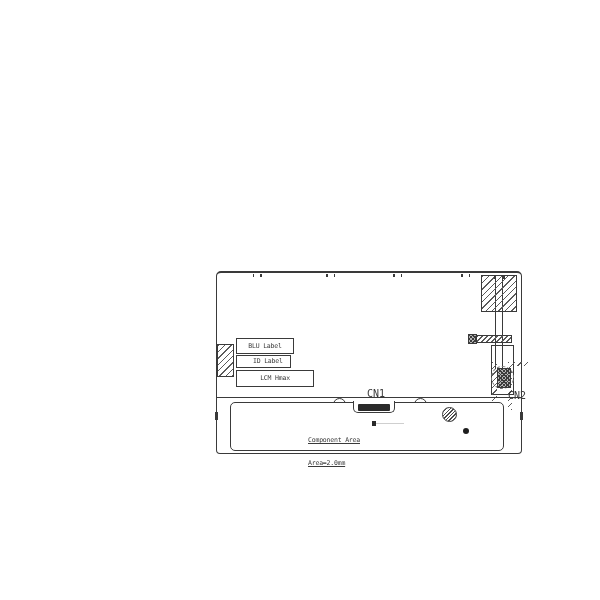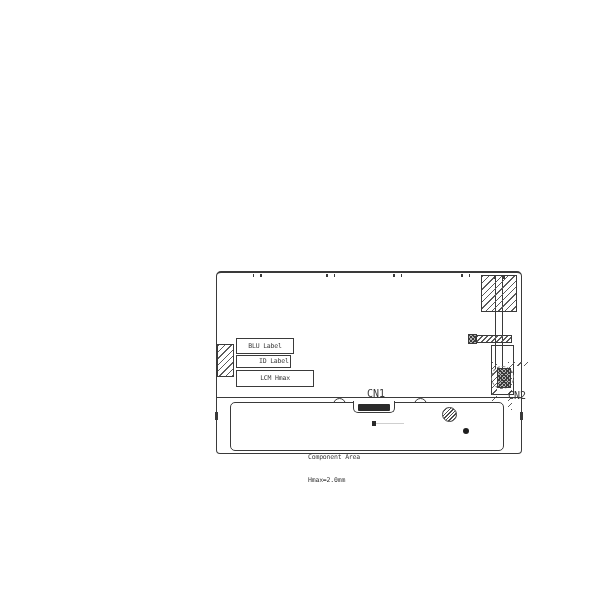--- a/index.html
+++ b/index.html
@@ -51,21 +51,21 @@
   <div class="abs hatch bordered" style="left:152.5px; top:280px; width:17px; height:33px; background-color:#fff;"></div>
 
   <div class="abs edge-tab" style="left:150.5px; top:348px;"></div>
   <div class="abs edge-tab" style="left:456px; top:348px;"></div>
 
   <div class="abs bordered" style="left:172px; top:274px; width:58px; height:16px; background:#fff;
               display:flex; align-items:center; justify-content:center;">
     <span class="tech-text">BLU Label</span>
   </div>
   <div class="abs bordered" style="left:172px; top:291px; width:55px; height:13px; background:#fff;
-              display:flex; align-items:center; justify-content:flex-start; padding-left:6px;">
+              display:flex; align-items:center; justify-content:flex-start; padding-left:0;">
     <span class="tech-text">ID Label</span>
   </div>
   <div class="abs bordered" style="left:172px; top:306px; width:78px; height:17px; background:#fff;
               display:flex; align-items:center; justify-content:center;">
     <span class="tech-text">LCM Hmax</span>
   </div>
 
   <div class="abs" style="left:431px; top:212px; width:8px; height:93px;
               border-left:1px solid #3a3a3a; border-right:1px solid #3a3a3a;"></div>
 
@@ -103,18 +103,18 @@
     <div class="abs" style="left:2px; top:3px; width:28px; height:1px; background:#cfcfcf;"></div>
     <div class="abs" style="left:-2px; top:1px; width:3px; height:5px; background:#2a2a2a;"></div>
     <div class="abs" style="right:-2px; top:1px; width:3px; height:5px; background:#2a2a2a;"></div>
   </div>
 
   <div class="abs" style="left:378px; top:343px; width:15px; height:15px; border:1px solid #3a3a3a; border-radius:50%;
               background-image:repeating-linear-gradient(135deg,#4a4a4a 0,#4a4a4a 1px,transparent 1px,transparent 2.5px);">
     <div class="abs" style="left:3.5px; top:3.5px; width:6px; height:6px; background:#1e1e1e; border-radius:50%;"></div>
   </div>
 
-  <div class="abs tech-text" style="left:228px; top:374px;">
+  <div class="abs tech-text" style="left:228px; top:357px;text-decoration:underline;">
     <div>Component Area</div>
-    <div>Hmax=2.0mm</div>
+    <div>Area=2.0mm</div>
   </div>
 
 </div>
 
 </body></html>

